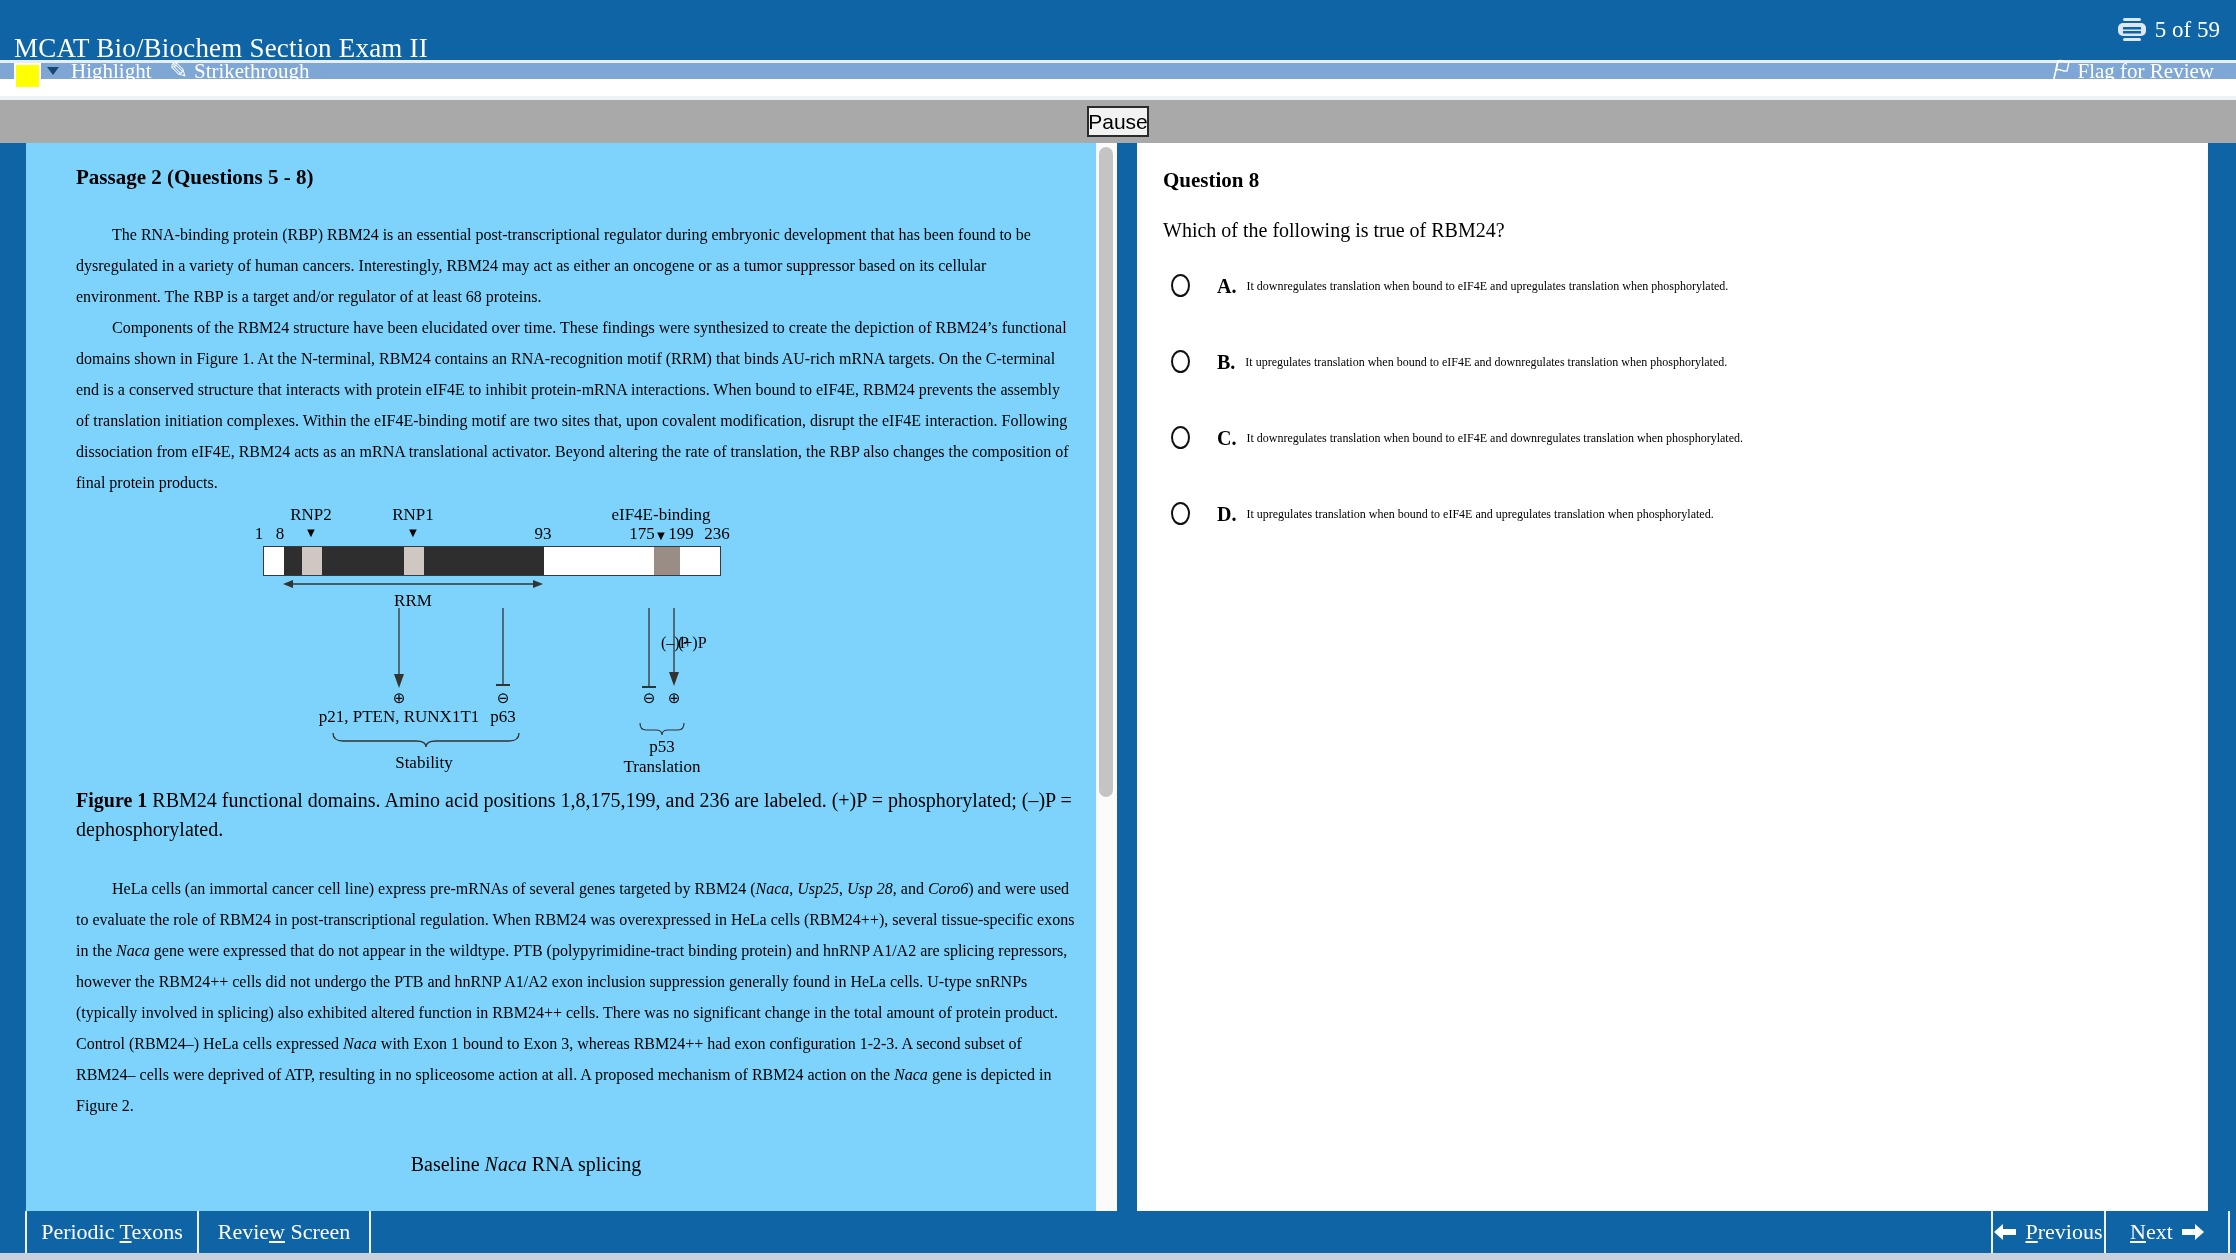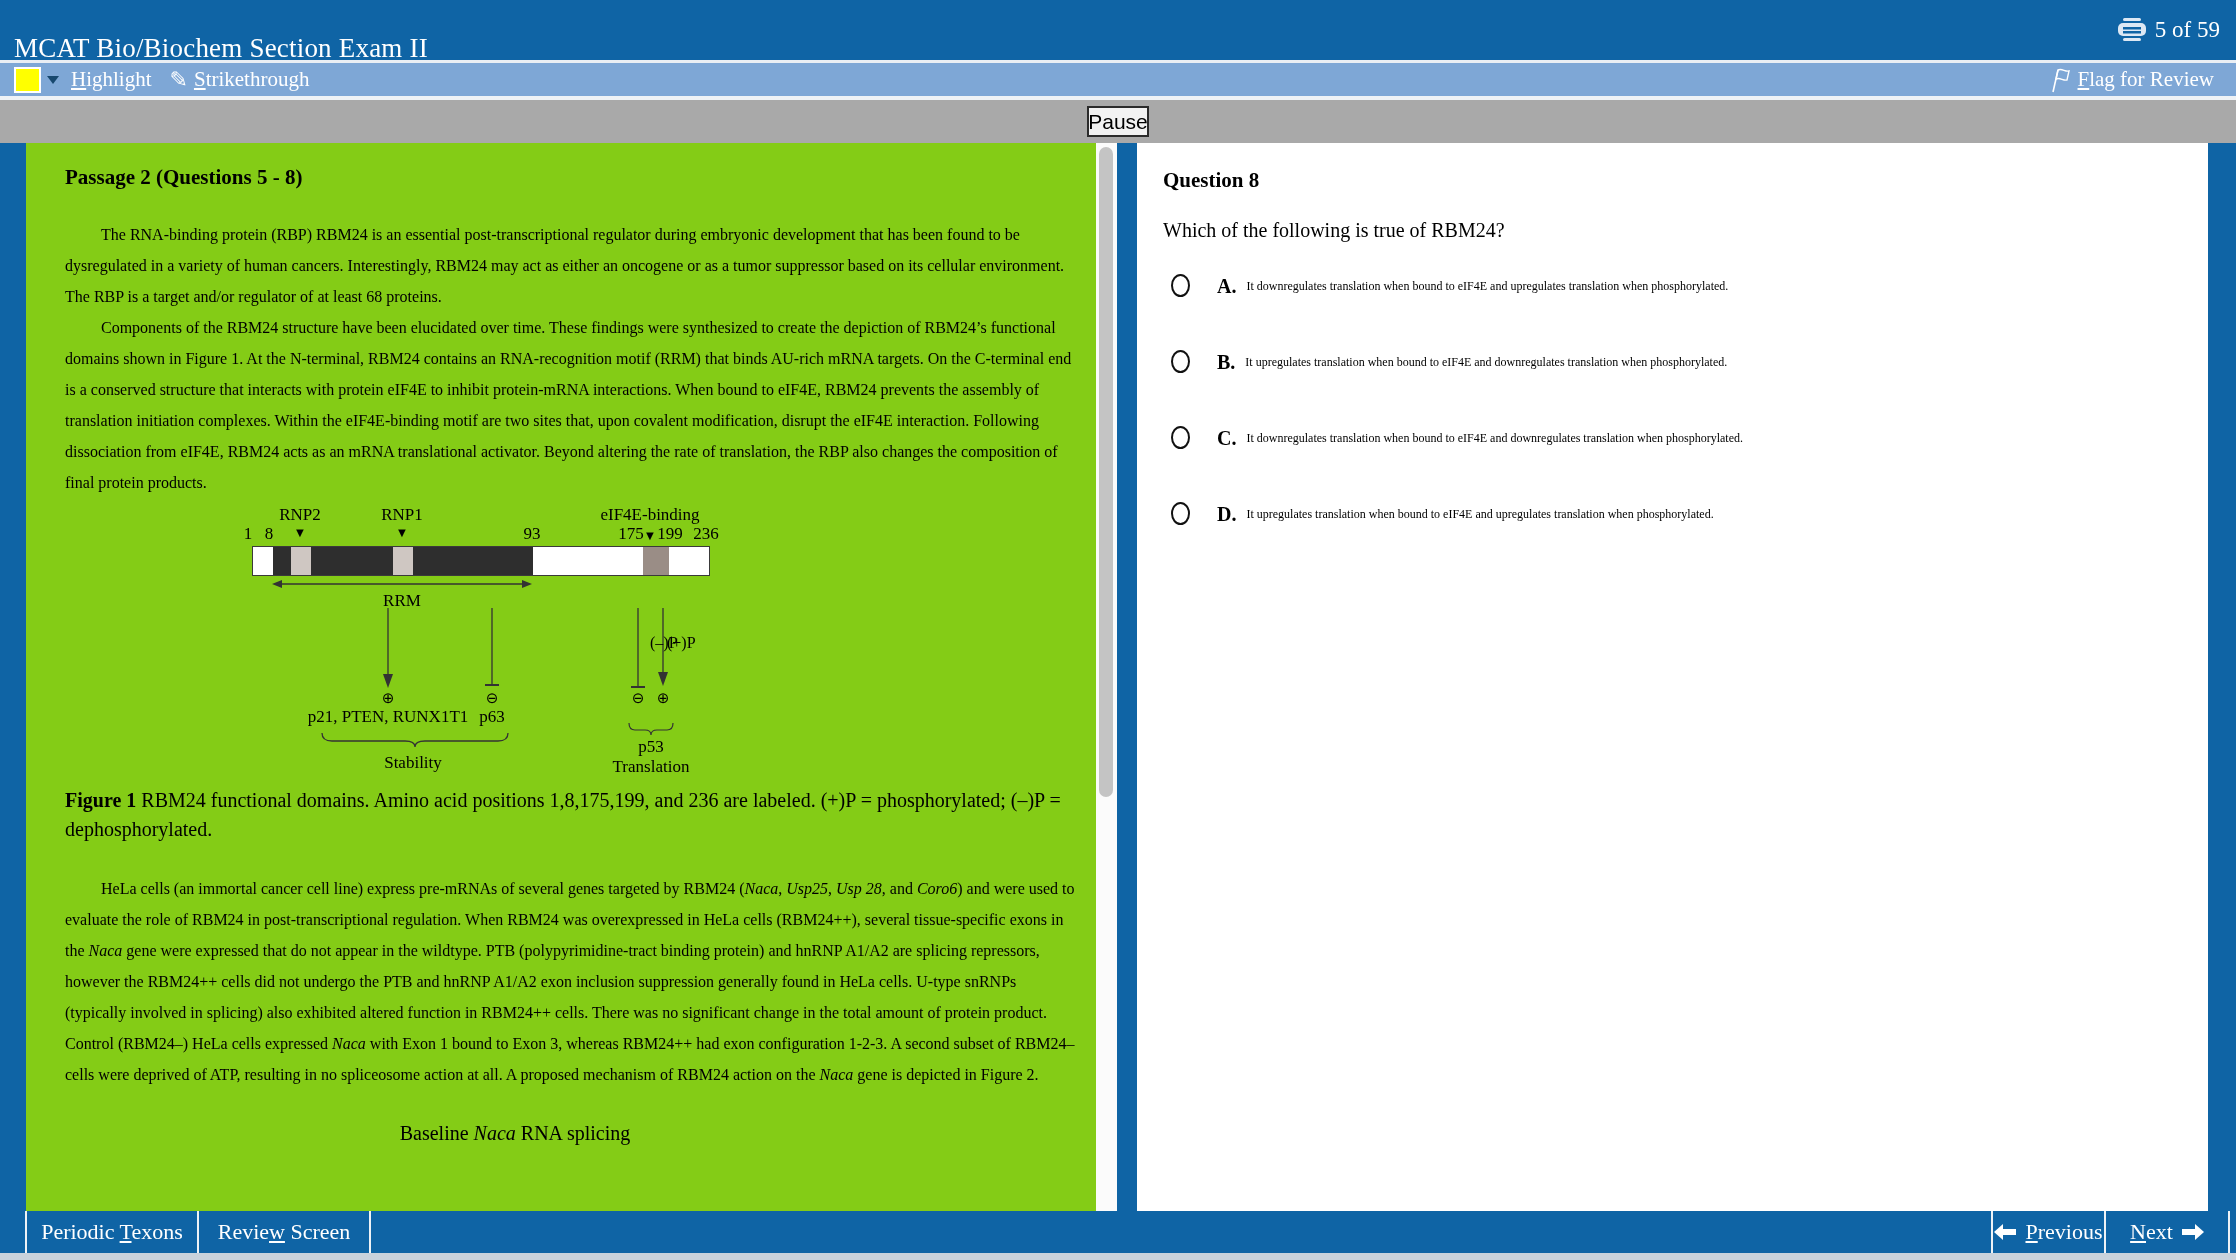--- a/index.html
+++ b/index.html
@@ -6,42 +6,42 @@
   html,body { width:2236px; height:1260px; }
   body { position:relative; background:#ffffff; font-family:"Liberation Serif", serif; color:#000; overflow:hidden; }
 
   
   .header { position:absolute; left:0; top:0; width:2236px; height:60px; background:#0f64a5; color:#fff; display:flex; align-items:center; }
   .header .title { font-size:27px; margin-left:14px; letter-spacing:.2px;margin-top:37px; }
   .header .counter { position:absolute; right:16px; top:0; height:60px; display:flex; align-items:center; gap:8px; font-size:23px; }
   .sep1 { position:absolute; left:0; top:60px; width:2236px; height:3px; background:#e9eef4; }
 
   
-  .toolbar { position:absolute; left:0; top:63px; width:2236px; height:33px; background:#7ea7d6; color:#fff; display:flex; align-items:center; font-size:21px; }
+  .toolbar { position:absolute; left:0; top:63px; width:2236px; height:16px; background:#7ea7d6; color:#fff; display:flex; font-size:21px; }
   .hl-swatch { width:27px; height:26px; background:#ffff00; border:2px solid #ffffff; margin-left:14px; cursor:pointer; }
   .hl-dd { margin-left:6px; cursor:pointer; display:flex; align-items:center; }
   .ddtri { width:0; height:0; border-left:6px solid transparent; border-right:6px solid transparent; border-top:8px solid #17486f; }
   .tbtn { display:flex; align-items:center; gap:6px; margin-left:18px; cursor:pointer; white-space:nowrap; }
   .pencil { font-size:22px; }
   .tb-spacer { flex:1; }
   .flagbtn { margin-right:22px; }
   .sep2 { position:absolute; left:0; top:96px; width:2236px; height:4px; background:#eef2f6; }
 
   
   .graybar { position:absolute; left:0; top:100px; width:2236px; height:43px; background:#a9a9a9; }
   .pausebtn { position:absolute; left:1087px; top:106px; width:62px; height:31px; background:#f2f2f2; border:2px solid #2b2b2b; font-size:21px; display:flex; align-items:center; justify-content:center; cursor:pointer; }
 
   
   .edge-l { position:absolute; left:0; top:143px; width:26px; height:1068px; background:#0f64a5; }
   .edge-r { position:absolute; left:2208px; top:143px; width:28px; height:1068px; background:#0f64a5; }
   .divider { position:absolute; left:1117px; top:143px; width:20px; height:1068px; background:#0f64a5; }
   .scrolltrack { position:absolute; left:1096px; top:143px; width:21px; height:1068px; background:#fbfbfb; }
   .scrollthumb { position:absolute; left:3px; top:4px; width:14px; height:650px; background:#c4c4c4; border-radius:8px; cursor:pointer; }
 
-  .passage-panel { position:absolute; left:26px; top:143px; width:1070px; height:1068px; background:#84cc16; overflow:hidden; padding:22px 21px 0 39px; }
+  .passage-panel { position:absolute; left:26px; top:143px; width:1070px; height:1068px; background:#7dd3fc; overflow:hidden; padding:22px 21px 0 50px; }
   .question-panel { position:absolute; left:1137px; top:143px; width:1071px; height:1068px; background:#fff; overflow:hidden; padding:25px 40px 0 26px; }
 
   .p-title { font-weight:bold; font-size:21px; margin-bottom:29px; }
   .ppara { font-size:16px; line-height:31px; text-indent:36px; text-align:left; }
   .caption { font-size:20px; line-height:29px; margin-top:8px; }
   .fig2title { font-size:20px; margin-top:32px; width:700px; margin-left:100px; text-align:center; }
 
   
   .fig { position:relative; width:760px; height:272px; margin-top:8px; }
   .cl { position:absolute; transform:translateX(-50%); white-space:nowrap; font-size:17px; line-height:17px; }

